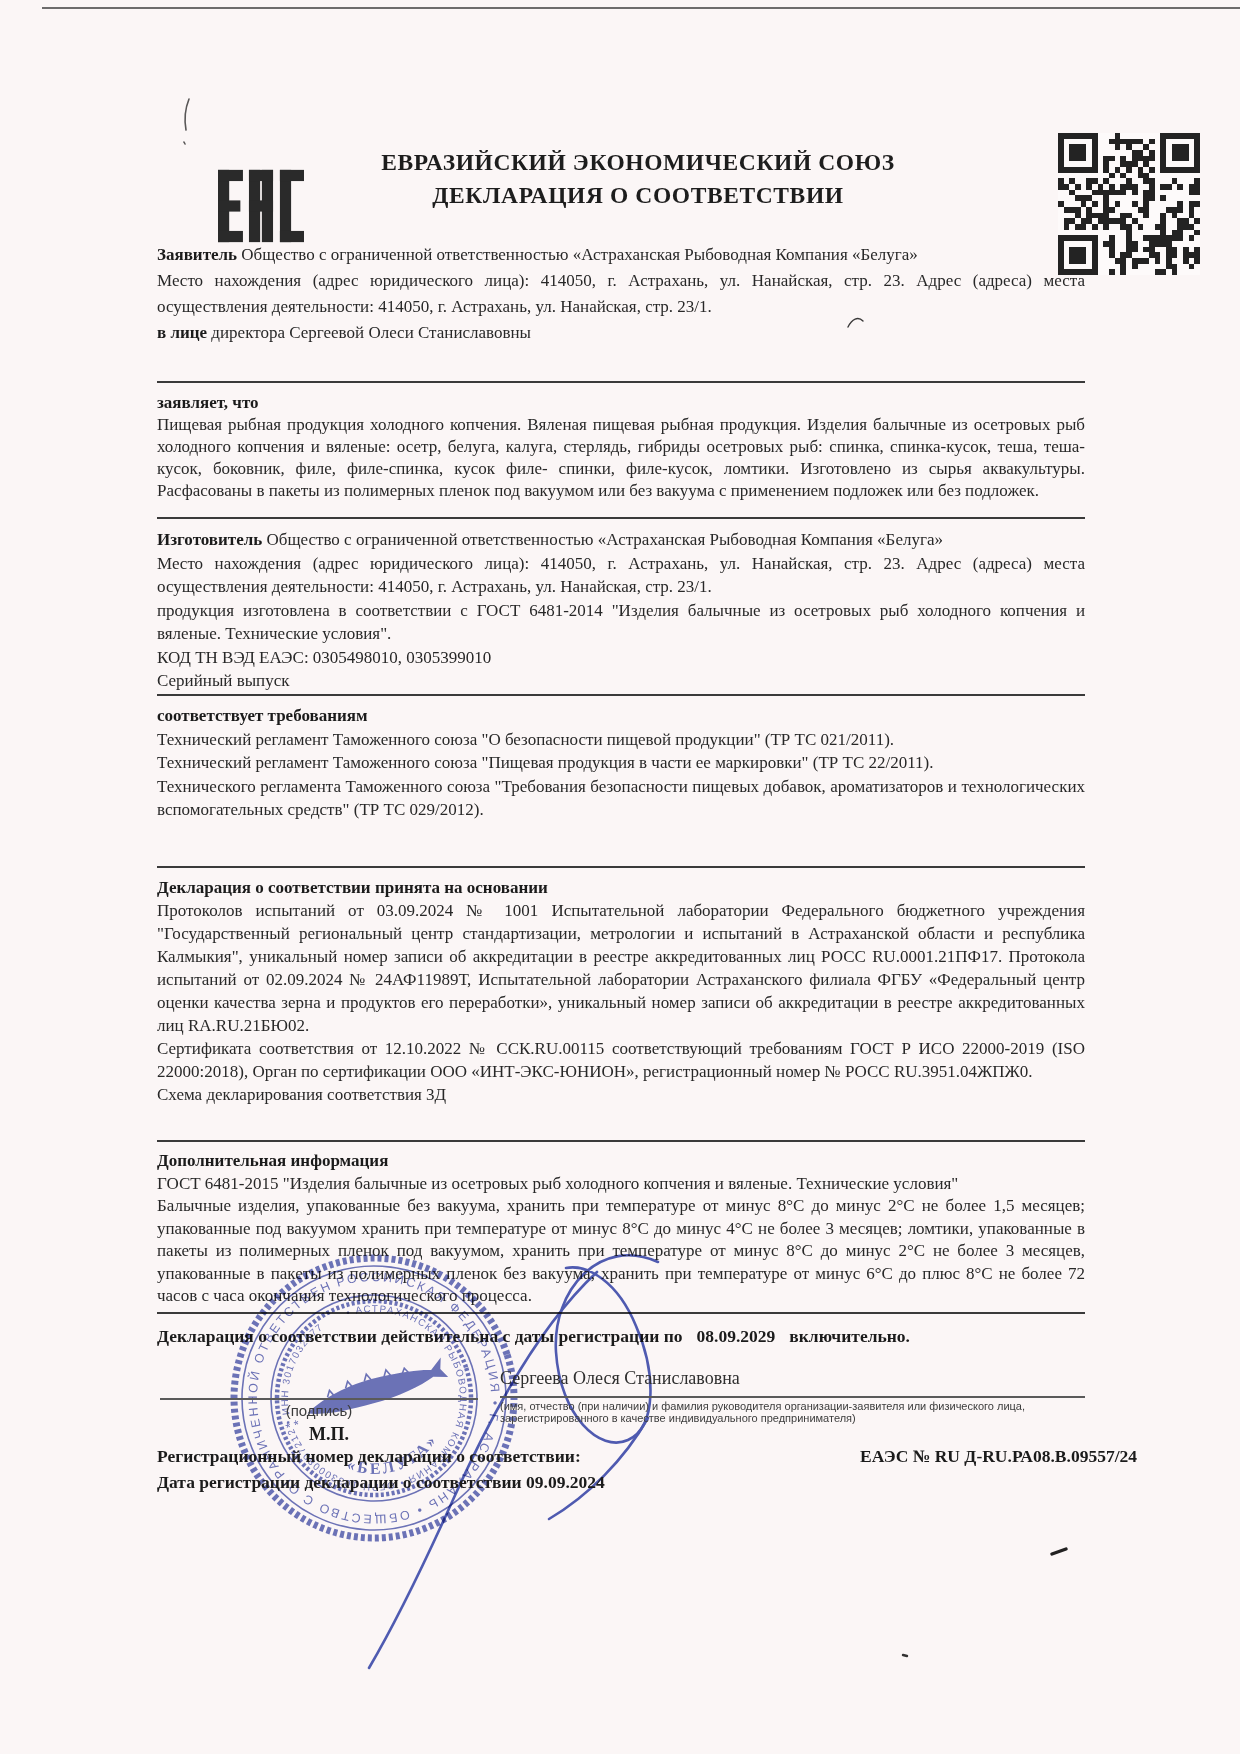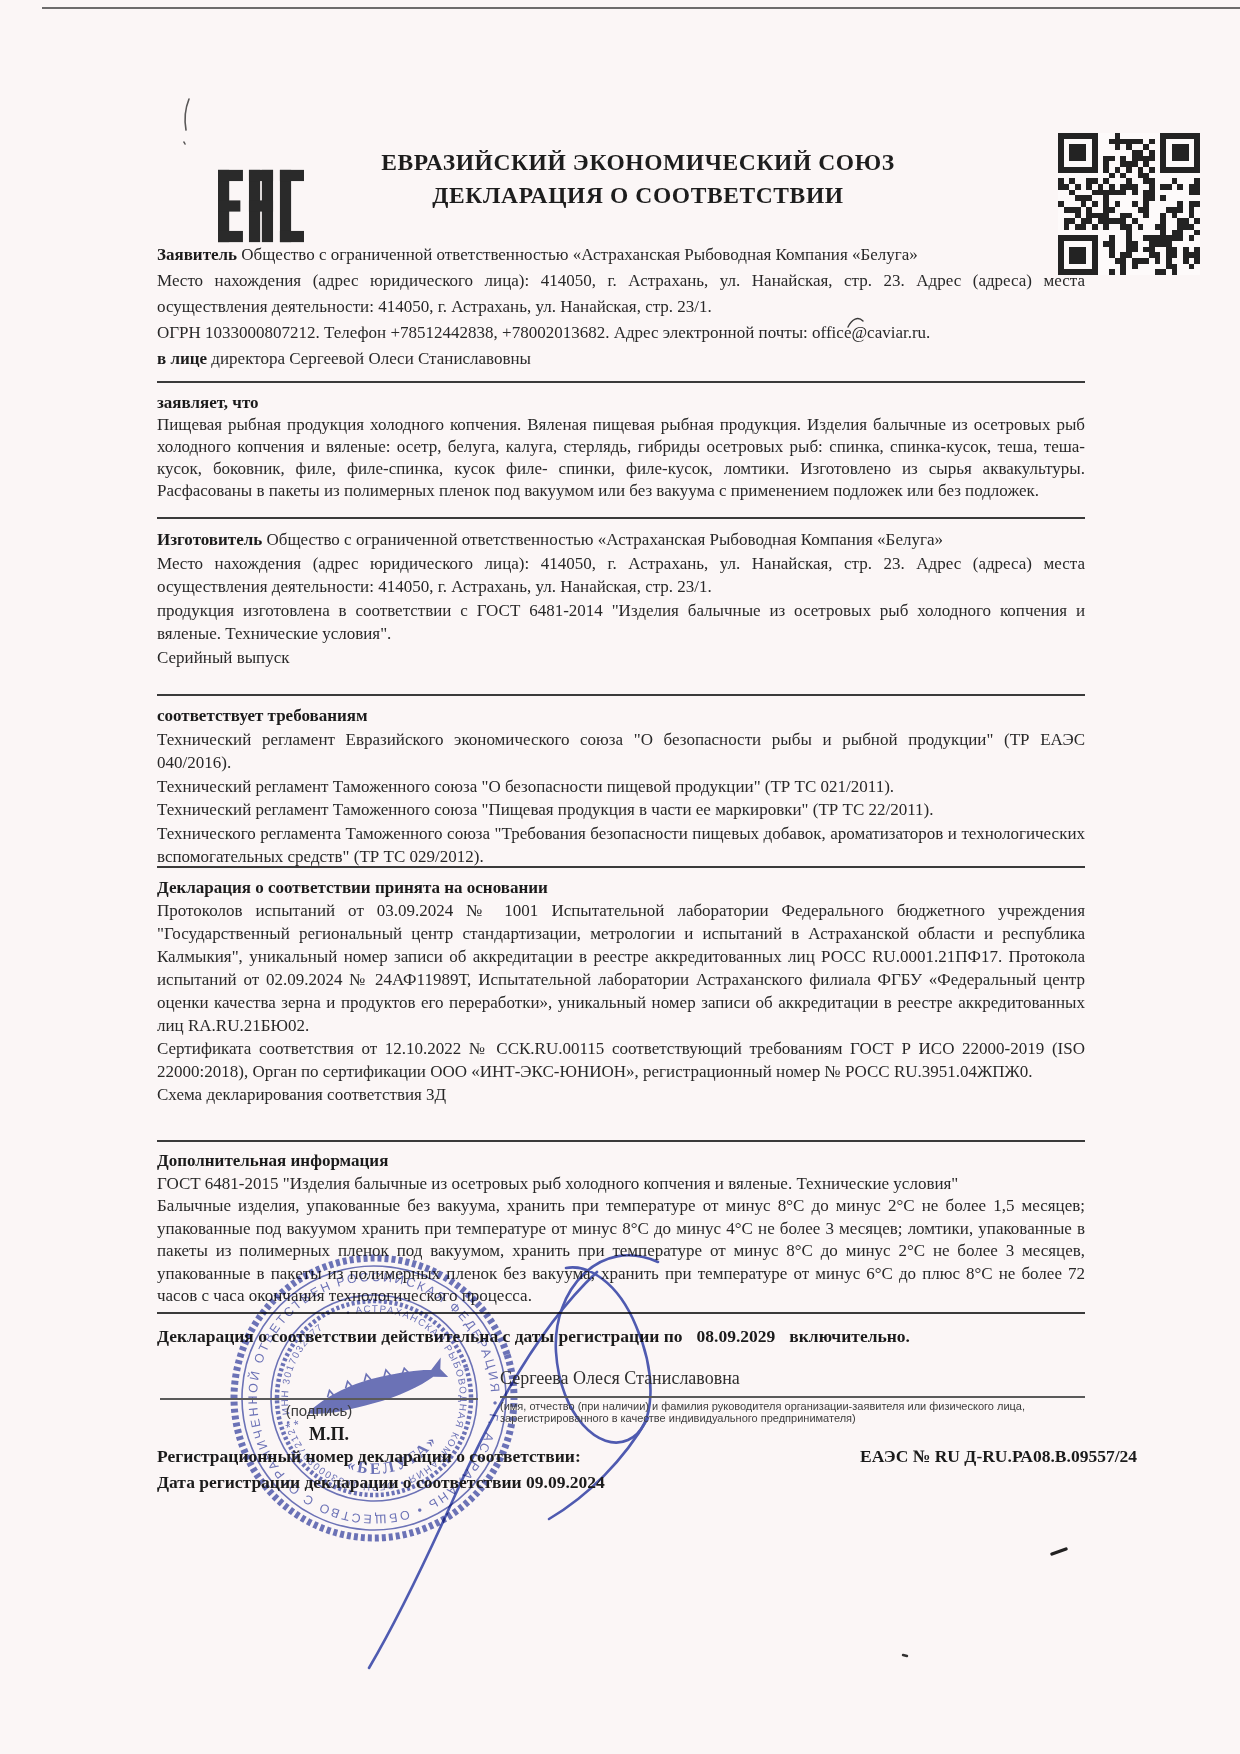--- a/index.html
+++ b/index.html
@@ -79,42 +79,41 @@
   <div>ДЕКЛАРАЦИЯ О СООТВЕТСТВИИ</div>
 </div>
 
 <div class="qr" id="qr"><svg width="142" height="142" viewBox="0 0 25 25" shape-rendering="crispEdges">
       <path d="M0 0h1v1h-1zM1 0h1v1h-1zM2 0h1v1h-1zM3 0h1v1h-1zM4 0h1v1h-1zM5 0h1v1h-1zM6 0h1v1h-1zM10 0h1v1h-1zM18 0h1v1h-1zM19 0h1v1h-1zM20 0h1v1h-1zM21 0h1v1h-1zM22 0h1v1h-1zM23 0h1v1h-1zM24 0h1v1h-1zM0 1h1v1h-1zM6 1h1v1h-1zM9 1h1v1h-1zM10 1h1v1h-1zM11 1h1v1h-1zM12 1h1v1h-1zM13 1h1v1h-1zM14 1h1v1h-1zM16 1h1v1h-1zM18 1h1v1h-1zM24 1h1v1h-1zM0 2h1v1h-1zM2 2h1v1h-1zM3 2h1v1h-1zM4 2h1v1h-1zM6 2h1v1h-1zM10 2h1v1h-1zM12 2h1v1h-1zM15 2h1v1h-1zM18 2h1v1h-1zM20 2h1v1h-1zM21 2h1v1h-1zM22 2h1v1h-1zM24 2h1v1h-1zM0 3h1v1h-1zM2 3h1v1h-1zM3 3h1v1h-1zM4 3h1v1h-1zM6 3h1v1h-1zM13 3h1v1h-1zM14 3h1v1h-1zM16 3h1v1h-1zM18 3h1v1h-1zM20 3h1v1h-1zM21 3h1v1h-1zM22 3h1v1h-1zM24 3h1v1h-1zM0 4h1v1h-1zM2 4h1v1h-1zM3 4h1v1h-1zM4 4h1v1h-1zM6 4h1v1h-1zM8 4h1v1h-1zM9 4h1v1h-1zM11 4h1v1h-1zM13 4h1v1h-1zM14 4h1v1h-1zM15 4h1v1h-1zM16 4h1v1h-1zM18 4h1v1h-1zM20 4h1v1h-1zM21 4h1v1h-1zM22 4h1v1h-1zM24 4h1v1h-1zM0 5h1v1h-1zM6 5h1v1h-1zM8 5h1v1h-1zM11 5h1v1h-1zM12 5h1v1h-1zM13 5h1v1h-1zM15 5h1v1h-1zM18 5h1v1h-1zM24 5h1v1h-1zM0 6h1v1h-1zM1 6h1v1h-1zM2 6h1v1h-1zM3 6h1v1h-1zM4 6h1v1h-1zM5 6h1v1h-1zM6 6h1v1h-1zM8 6h1v1h-1zM10 6h1v1h-1zM12 6h1v1h-1zM14 6h1v1h-1zM16 6h1v1h-1zM18 6h1v1h-1zM19 6h1v1h-1zM20 6h1v1h-1zM21 6h1v1h-1zM22 6h1v1h-1zM23 6h1v1h-1zM24 6h1v1h-1zM9 7h1v1h-1zM11 7h1v1h-1zM14 7h1v1h-1zM15 7h1v1h-1zM0 8h1v1h-1zM2 8h1v1h-1zM5 8h1v1h-1zM6 8h1v1h-1zM8 8h1v1h-1zM12 8h1v1h-1zM15 8h1v1h-1zM16 8h1v1h-1zM20 8h1v1h-1zM24 8h1v1h-1zM0 9h1v1h-1zM1 9h1v1h-1zM3 9h1v1h-1zM5 9h1v1h-1zM7 9h1v1h-1zM9 9h1v1h-1zM11 9h1v1h-1zM12 9h1v1h-1zM13 9h1v1h-1zM16 9h1v1h-1zM18 9h1v1h-1zM19 9h1v1h-1zM21 9h1v1h-1zM23 9h1v1h-1zM24 9h1v1h-1zM2 10h1v1h-1zM6 10h1v1h-1zM7 10h1v1h-1zM8 10h1v1h-1zM9 10h1v1h-1zM10 10h1v1h-1zM11 10h1v1h-1zM13 10h1v1h-1zM15 10h1v1h-1zM16 10h1v1h-1zM23 10h1v1h-1zM24 10h1v1h-1zM3 11h1v1h-1zM4 11h1v1h-1zM5 11h1v1h-1zM8 11h1v1h-1zM15 11h1v1h-1zM16 11h1v1h-1zM18 11h1v1h-1zM0 12h1v1h-1zM4 12h1v1h-1zM6 12h1v1h-1zM8 12h1v1h-1zM10 12h1v1h-1zM13 12h1v1h-1zM15 12h1v1h-1zM21 12h1v1h-1zM23 12h1v1h-1zM24 12h1v1h-1zM1 13h1v1h-1zM2 13h1v1h-1zM3 13h1v1h-1zM5 13h1v1h-1zM8 13h1v1h-1zM9 13h1v1h-1zM14 13h1v1h-1zM15 13h1v1h-1zM19 13h1v1h-1zM20 13h1v1h-1zM21 13h1v1h-1zM23 13h1v1h-1zM3 14h1v1h-1zM5 14h1v1h-1zM6 14h1v1h-1zM7 14h1v1h-1zM8 14h1v1h-1zM11 14h1v1h-1zM12 14h1v1h-1zM15 14h1v1h-1zM18 14h1v1h-1zM20 14h1v1h-1zM23 14h1v1h-1zM1 15h1v1h-1zM2 15h1v1h-1zM4 15h1v1h-1zM5 15h1v1h-1zM7 15h1v1h-1zM8 15h1v1h-1zM9 15h1v1h-1zM10 15h1v1h-1zM11 15h1v1h-1zM13 15h1v1h-1zM18 15h1v1h-1zM21 15h1v1h-1zM22 15h1v1h-1zM24 15h1v1h-1zM1 16h1v1h-1zM3 16h1v1h-1zM4 16h1v1h-1zM6 16h1v1h-1zM8 16h1v1h-1zM11 16h1v1h-1zM12 16h1v1h-1zM14 16h1v1h-1zM17 16h1v1h-1zM18 16h1v1h-1zM21 16h1v1h-1zM22 16h1v1h-1zM23 16h1v1h-1zM12 17h1v1h-1zM18 17h1v1h-1zM20 17h1v1h-1zM21 17h1v1h-1zM24 17h1v1h-1zM0 18h1v1h-1zM1 18h1v1h-1zM2 18h1v1h-1zM3 18h1v1h-1zM4 18h1v1h-1zM5 18h1v1h-1zM6 18h1v1h-1zM9 18h1v1h-1zM12 18h1v1h-1zM15 18h1v1h-1zM16 18h1v1h-1zM17 18h1v1h-1zM18 18h1v1h-1zM19 18h1v1h-1zM20 18h1v1h-1zM21 18h1v1h-1zM23 18h1v1h-1zM0 19h1v1h-1zM6 19h1v1h-1zM8 19h1v1h-1zM9 19h1v1h-1zM12 19h1v1h-1zM13 19h1v1h-1zM16 19h1v1h-1zM17 19h1v1h-1zM18 19h1v1h-1zM19 19h1v1h-1zM0 20h1v1h-1zM2 20h1v1h-1zM3 20h1v1h-1zM4 20h1v1h-1zM6 20h1v1h-1zM9 20h1v1h-1zM12 20h1v1h-1zM13 20h1v1h-1zM15 20h1v1h-1zM16 20h1v1h-1zM19 20h1v1h-1zM20 20h1v1h-1zM22 20h1v1h-1zM24 20h1v1h-1zM0 21h1v1h-1zM2 21h1v1h-1zM3 21h1v1h-1zM4 21h1v1h-1zM6 21h1v1h-1zM9 21h1v1h-1zM11 21h1v1h-1zM12 21h1v1h-1zM16 21h1v1h-1zM17 21h1v1h-1zM19 21h1v1h-1zM20 21h1v1h-1zM22 21h1v1h-1zM23 21h1v1h-1zM24 21h1v1h-1zM0 22h1v1h-1zM2 22h1v1h-1zM3 22h1v1h-1zM4 22h1v1h-1zM6 22h1v1h-1zM10 22h1v1h-1zM11 22h1v1h-1zM13 22h1v1h-1zM14 22h1v1h-1zM15 22h1v1h-1zM17 22h1v1h-1zM19 22h1v1h-1zM22 22h1v1h-1zM24 22h1v1h-1zM0 23h1v1h-1zM6 23h1v1h-1zM11 23h1v1h-1zM13 23h1v1h-1zM19 23h1v1h-1zM20 23h1v1h-1zM23 23h1v1h-1zM0 24h1v1h-1zM1 24h1v1h-1zM2 24h1v1h-1zM3 24h1v1h-1zM4 24h1v1h-1zM5 24h1v1h-1zM6 24h1v1h-1zM9 24h1v1h-1zM11 24h1v1h-1zM17 24h1v1h-1zM18 24h1v1h-1zM20 24h1v1h-1z" fill="#232323"></path>
     </svg></div>
 
 <div class="sec lh26" style="top:242px">
   <p><b>Заявитель</b> <span>Общество с ограниченной ответственностью «Астраханская Рыбоводная Компания «Белуга»</span></p>
   <p>Место нахождения (адрес юридического лица): 414050, г. Астрахань, ул. Нанайская, стр. 23. Адрес (адреса) места осуществления деятельности: 414050, г. Астрахань, ул. Нанайская, стр. 23/1.</p>
-  <p>ОГРН 1033000807212. Телефон +78512442838, +78002013682. Адрес электронной почты: office@caviar.ru.</p>
   <p><b>в лице</b> <span>директора Сергеевой Олеси Станиславовны</span></p>
 </div>
 <div class="rule" style="top:381px"></div>
 
 <div class="sec lh22" style="top:392px">
   <p><b>заявляет, что</b></p>
   <p>Пищевая рыбная продукция холодного копчения. Вяленая пищевая рыбная продукция. Изделия балычные из осетровых рыб холодного копчения и вяленые: осетр, белуга, калуга, стерлядь, гибриды осетровых рыб: спинка, спинка-кусок, теша, теша-кусок, боковник, филе, филе-спинка, кусок филе- спинки, филе-кусок, ломтики. Изготовлено из сырья аквакультуры. Расфасованы в пакеты из полимерных пленок под вакуумом или без вакуума с применением подложек или без подложек.</p>
 </div>
 <div class="rule" style="top:517px"></div>
 
 <div class="sec" style="top:528px">
   <p><b>Изготовитель</b> <span>Общество с ограниченной ответственностью «Астраханская Рыбоводная Компания «Белуга»</span></p>
   <p>Место нахождения (адрес юридического лица): 414050, г. Астрахань, ул. Нанайская, стр. 23. Адрес (адреса) места осуществления деятельности: 414050, г. Астрахань, ул. Нанайская, стр. 23/1.</p>
   <p>продукция изготовлена в соответствии с ГОСТ 6481-2014 "Изделия балычные из осетровых рыб холодного копчения и вяленые. Технические условия".</p>
+  <p>КОД ТН ВЭД ЕАЭС: 0305498010, 0305399010</p>
   <p>Серийный выпуск</p>
 </div>
 <div class="rule" style="top:694px"></div>
 
 <div class="sec" style="top:704px">
   <p><b>соответствует требованиям</b></p>
-  <p>Технический регламент Евразийского экономического союза "О безопасности рыбы и рыбной продукции" (ТР ЕАЭС 040/2016).</p>
   <p>Технический регламент Таможенного союза "О безопасности пищевой продукции" (ТР ТС 021/2011).</p>
   <p>Технический регламент Таможенного союза "Пищевая продукция в части ее маркировки" (ТР ТС 22/2011).</p>
   <p>Технического регламента Таможенного союза "Требования безопасности пищевых добавок, ароматизаторов и технологических вспомогательных средств" (ТР ТС 029/2012).</p>
 </div>
 <div class="rule" style="top:866px"></div>
 
 <div class="sec lh23" style="top:876px">
   <p><b>Декларация о соответствии принята на основании</b></p>
   <p>Протоколов испытаний от 03.09.2024 № 1001 Испытательной лаборатории Федерального бюджетного учреждения "Государственный региональный центр стандартизации, метрологии и испытаний в Астраханской области и республика Калмыкия", уникальный номер записи об аккредитации в реестре аккредитованных лиц РОСС RU.0001.21ПФ17. Протокола испытаний от 02.09.2024 № 24АФ11989Т, Испытательной лаборатории Астраханского филиала ФГБУ «Федеральный центр оценки качества зерна и продуктов его переработки», уникальный номер записи об аккредитации в реестре аккредитованных лиц RA.RU.21БЮ02.</p>
   <p>Сертификата соответствия от 12.10.2022 № ССК.RU.00115 соответствующий требованиям ГОСТ Р ИСО 22000-2019 (ISO 22000:2018), Орган по сертификации ООО «ИНТ-ЭКС-ЮНИОН», регистрационный номер № РОСС RU.3951.04ЖПЖ0.</p>

